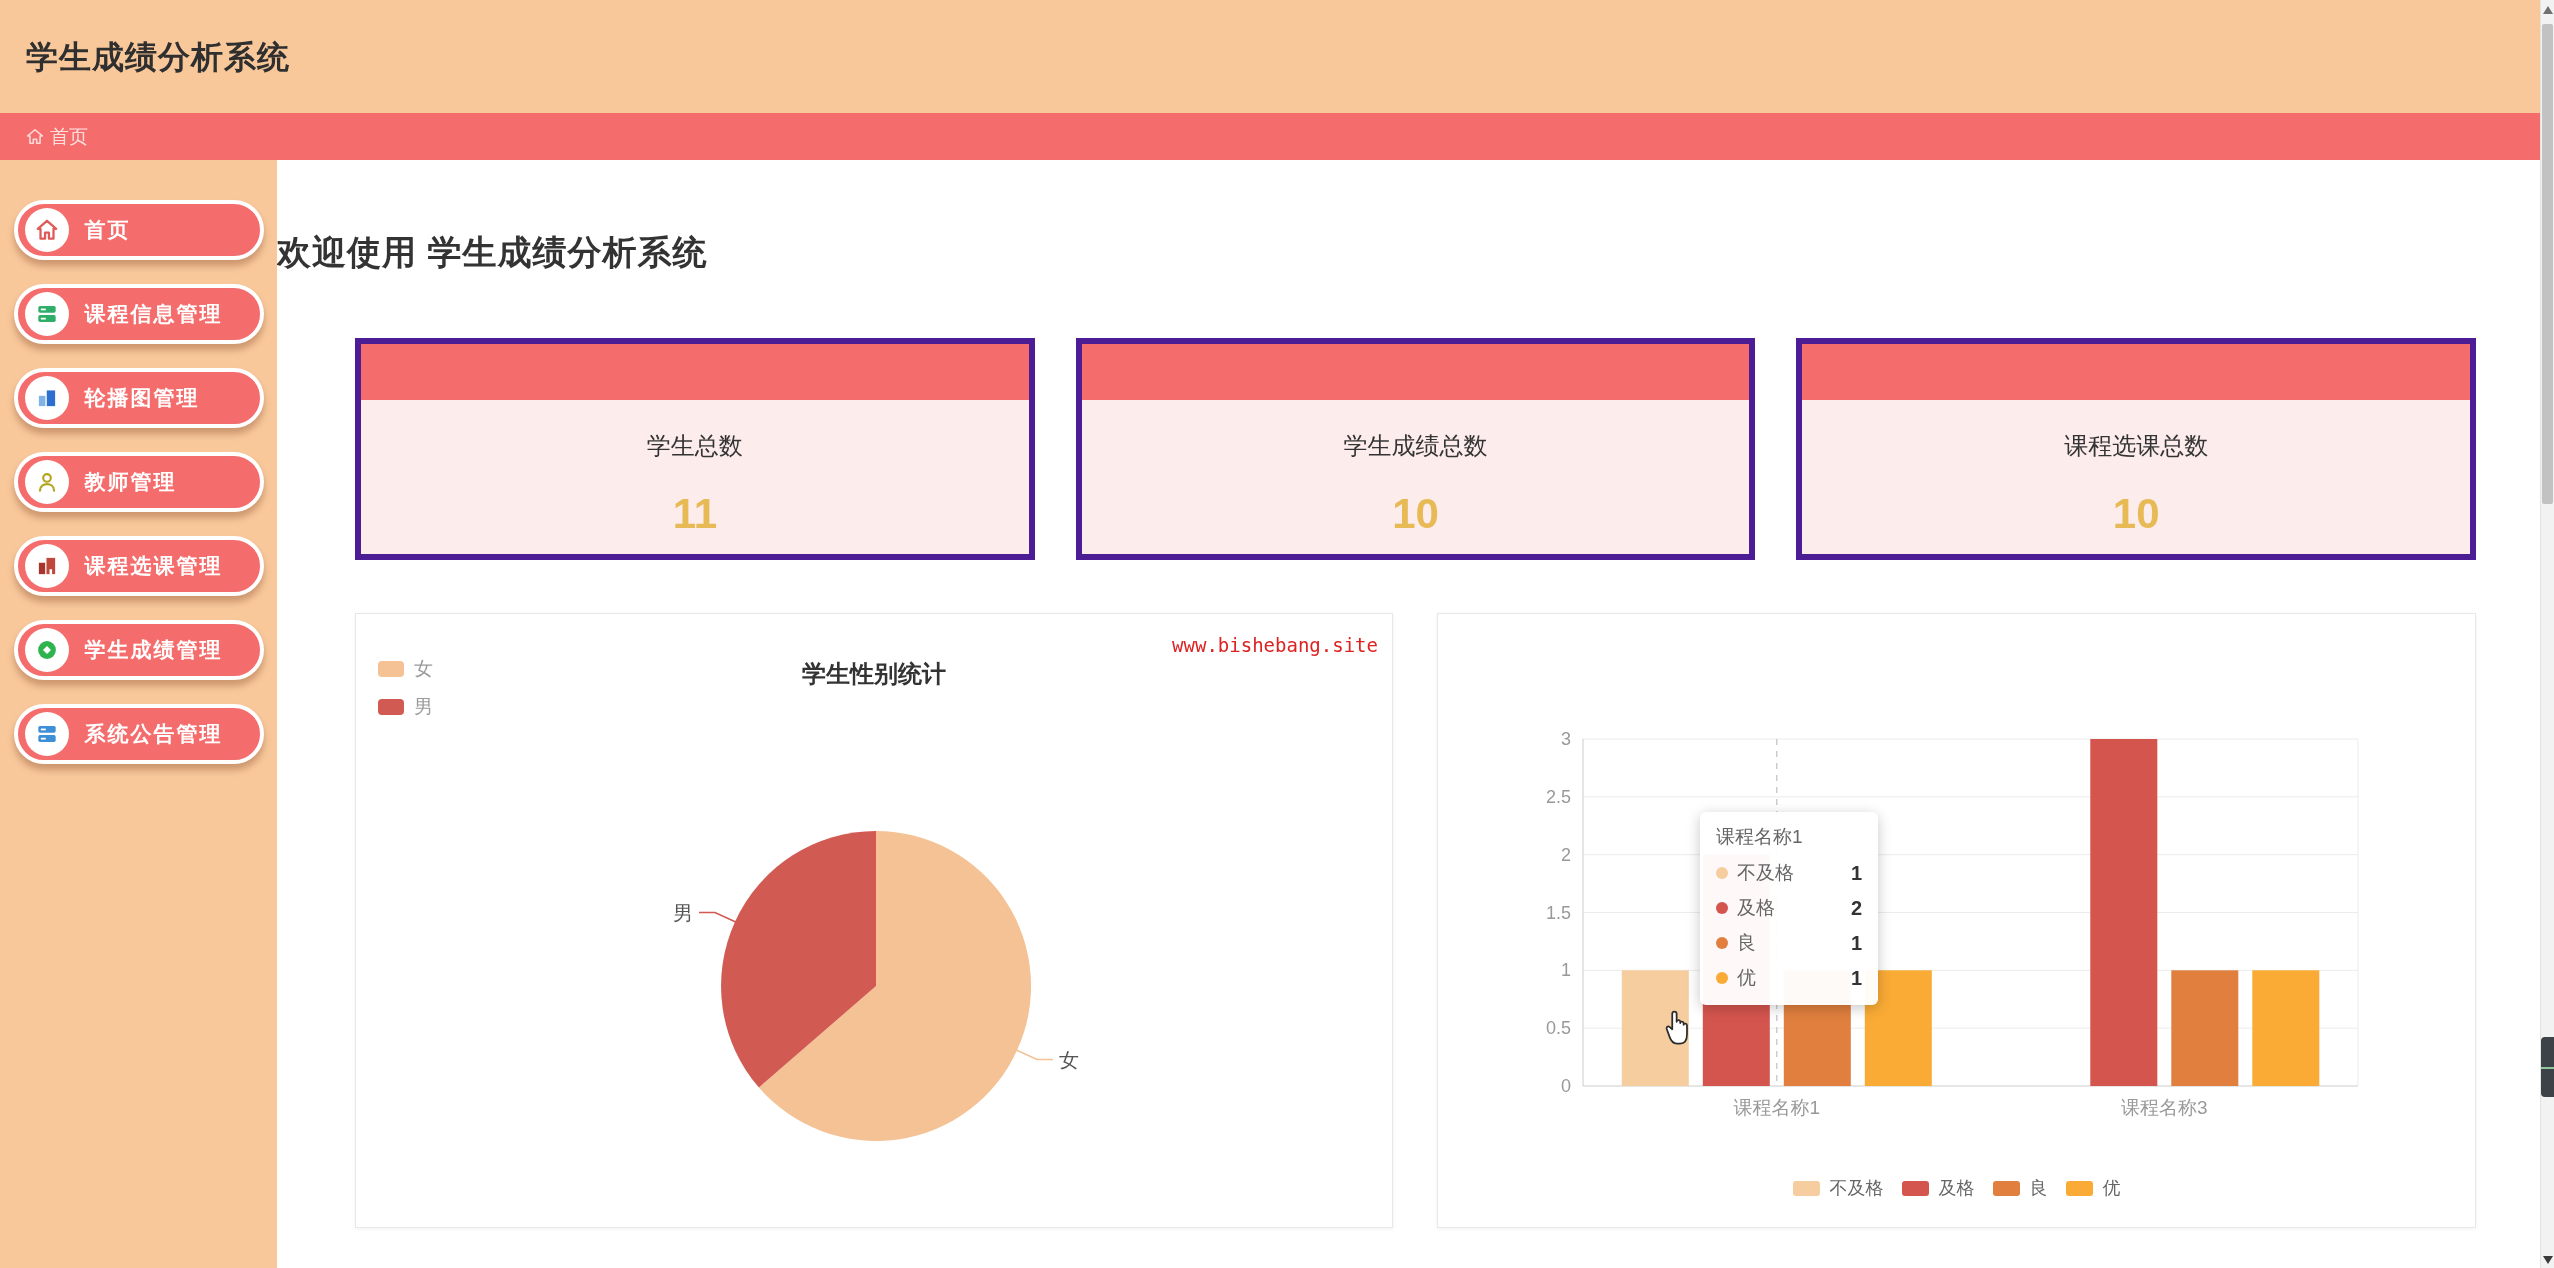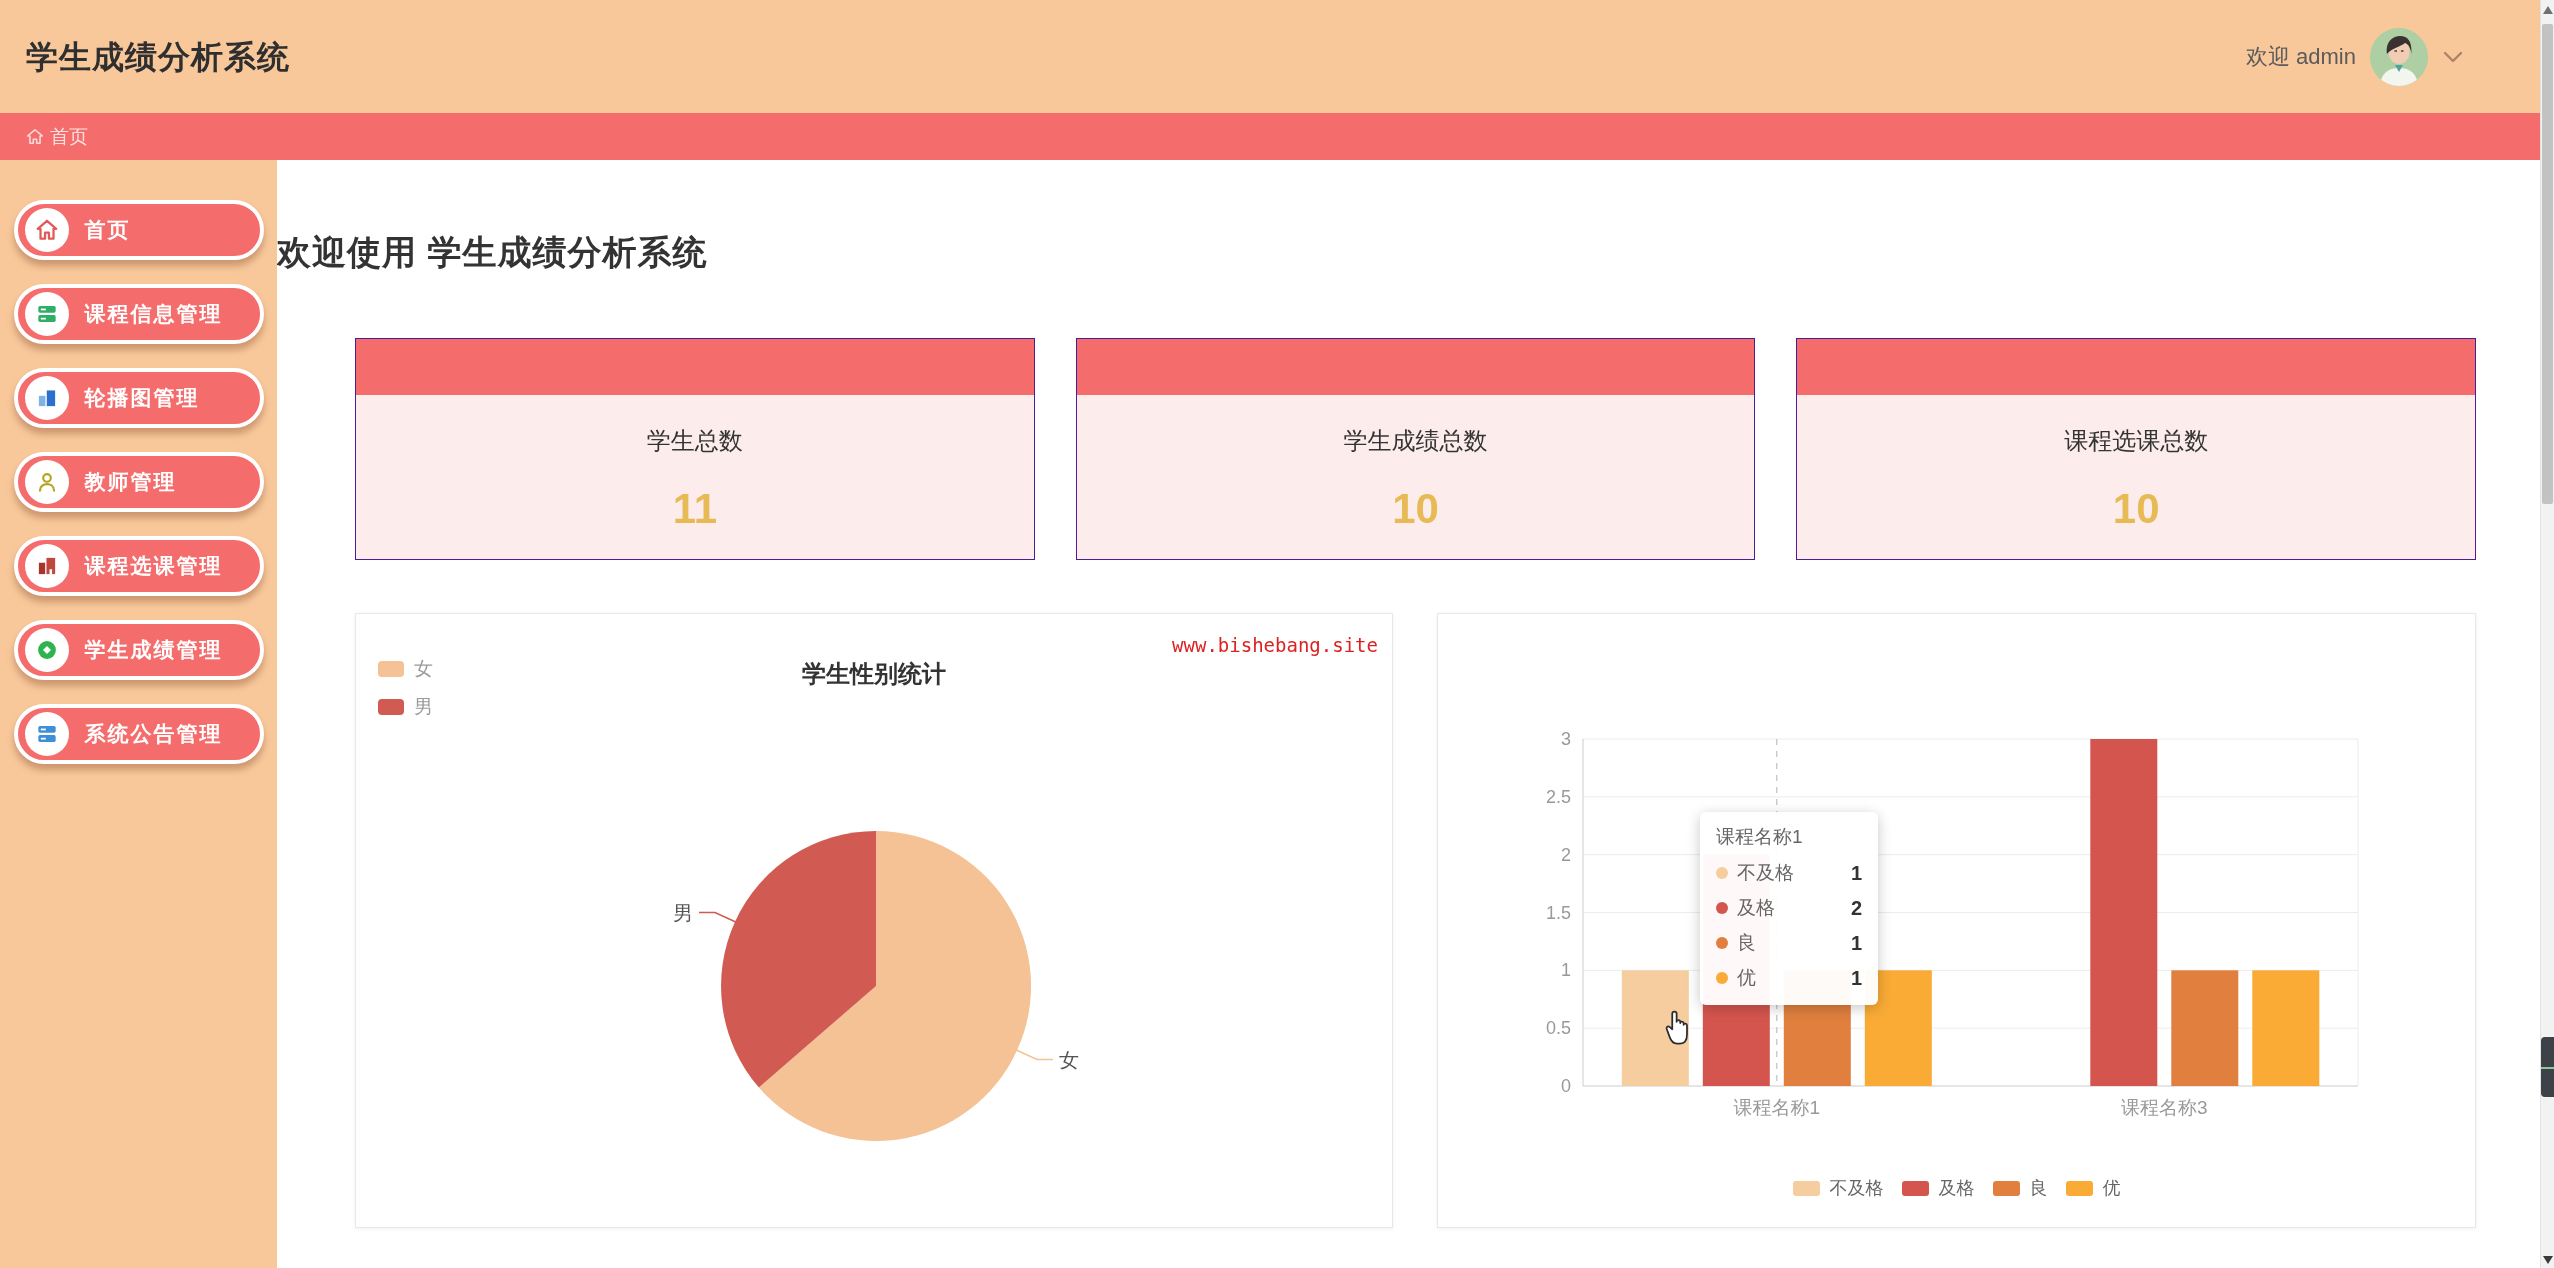--- a/index.html
+++ b/index.html
@@ -23,21 +23,21 @@
   .sidebar { position:absolute; left:0; top:160px; width:277px; height:1108px; background:#f8c89b; z-index:4; padding-top:40px; }
   .pill { position:relative; width:250px; height:60px; margin:0 auto 24px auto; background:#f56c6c; border:4px solid #ffffff; border-radius:34px; display:flex; align-items:center; box-shadow:0 6px 7px rgba(150,88,55,.45); cursor:pointer; }
   .pill-icon { width:44px; height:44px; background:#fff; border-radius:50%; margin-left:7px; display:flex; align-items:center; justify-content:center; flex:0 0 auto; }
   .pill-label { color:#fff; font-size:21px; font-weight:bold; margin-left:16px; letter-spacing:2px; white-space:nowrap; }
 
   
   .main { position:absolute; left:277px; top:160px; width:2277px; height:1108px; background:#ffffff; }
   .welcome-title { position:absolute; left:0; right:0; top:70px; text-align:left; font-size:34px; font-weight:bold; color:#333; letter-spacing:1px; }
 
   .stats-row { position:absolute; left:78px; top:178px; width:2121px; display:flex; gap:41px; }
-  .stat-card { flex:1; height:222px; background:#fdecec; border:1px solid #4c1d95; }
+  .stat-card { flex:1; height:222px; background:#fdecec; border:6px solid #4c1d95; }
   .stat-strip { height:56px; background:#f56c6c; }
   .stat-label { text-align:center; margin-top:30px; font-size:24px; color:#333; }
   .stat-value { text-align:center; margin-top:28px; font-size:42px; font-weight:bold; color:#e7ba55; }
 
   .charts-row { position:absolute; left:78px; top:453px; width:2121px; display:flex; gap:44px; }
   .chart-card { position:relative; background:#fff; border:1px solid #e8e8e8; box-shadow:0 1px 4px rgba(0,0,0,.06); height:615px; }
   .pie-card { width:1038px; }
   .bar-card { width:1039px; }
   .chart-title { position:absolute; left:0; right:0; top:44px; text-align:center; font-size:24px; font-weight:bold; color:#333; }
   .watermark { position:absolute; right:14px; top:20px; font-family:"DejaVu Sans Mono", monospace; font-size:19px; color:#dd2222; }
@@ -70,36 +70,20 @@
 
   svg text { font-family:"Liberation Sans", sans-serif; }
 </style>
 </head>
 <body>
 
 <div class="app">
 
   <div class="header">
     <div class="header-title">学生成绩分析系统</div>
-    <div class="header-right">
-      <span class="welcome-text">欢迎 admin</span>
-      <span class="avatar">
-        <svg width="58" height="58" viewBox="0 0 58 58">
-          <circle cx="29" cy="29" r="29" fill="#aecfa4"></circle>
-          <path d="M10 58 C11 44 20 40 29 40 C38 40 47 44 48 58 Z" fill="#f3f5ef"></path>
-          <path d="M25 37 L33 37 L29 44 Z" fill="#4fa3a0"></path>
-          <ellipse cx="29" cy="24" rx="10.5" ry="12" fill="#f2cdb4"></ellipse>
-          <path d="M17 26 C15 12 25 8 30 8 C38 8 42 13 41.5 26 C40.5 19 38 16 35 15 C30 19 22 20 17 26 Z" fill="#3a3132"></path>
-          <path d="M24.5 23 L27 23 M31 23 L33.5 23" stroke="#4a3b35" stroke-width="1.4"></path>
-        </svg>
-      </span>
-      <svg class="chevron" viewBox="0 0 22 14">
-        <polyline points="3,3 11,11 19,3" fill="none" stroke="#a9836a" stroke-width="2.4" stroke-linecap="round" stroke-linejoin="round"></polyline>
-      </svg>
-    </div>
   </div>
 
   <div class="navbar">
     <div class="crumb">
       <svg width="18" height="17" viewBox="0 0 16 15">
         <path d="M8 1.5 L1.5 7 H3.5 V13.5 H6.5 V10 H9.5 V13.5 H12.5 V7 H14.5 Z" fill="none" stroke="#ffd9d9" stroke-width="1.4" stroke-linejoin="round"></path>
       </svg>
       <span>首页</span>
     </div>
   </div>

